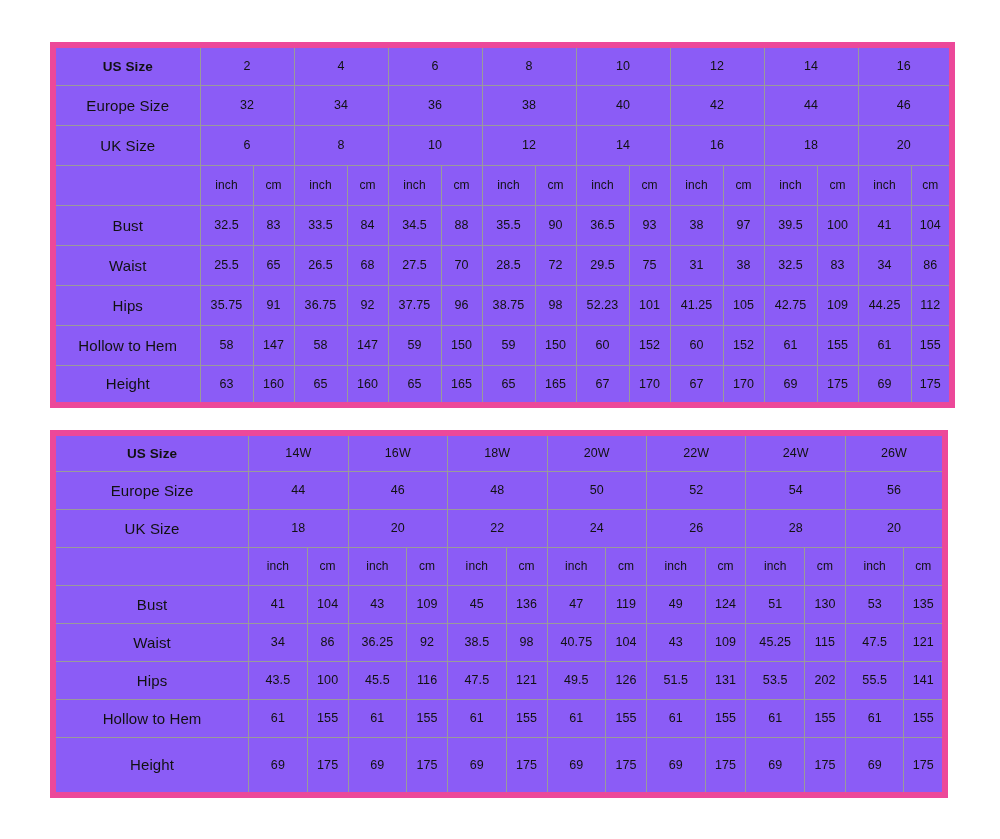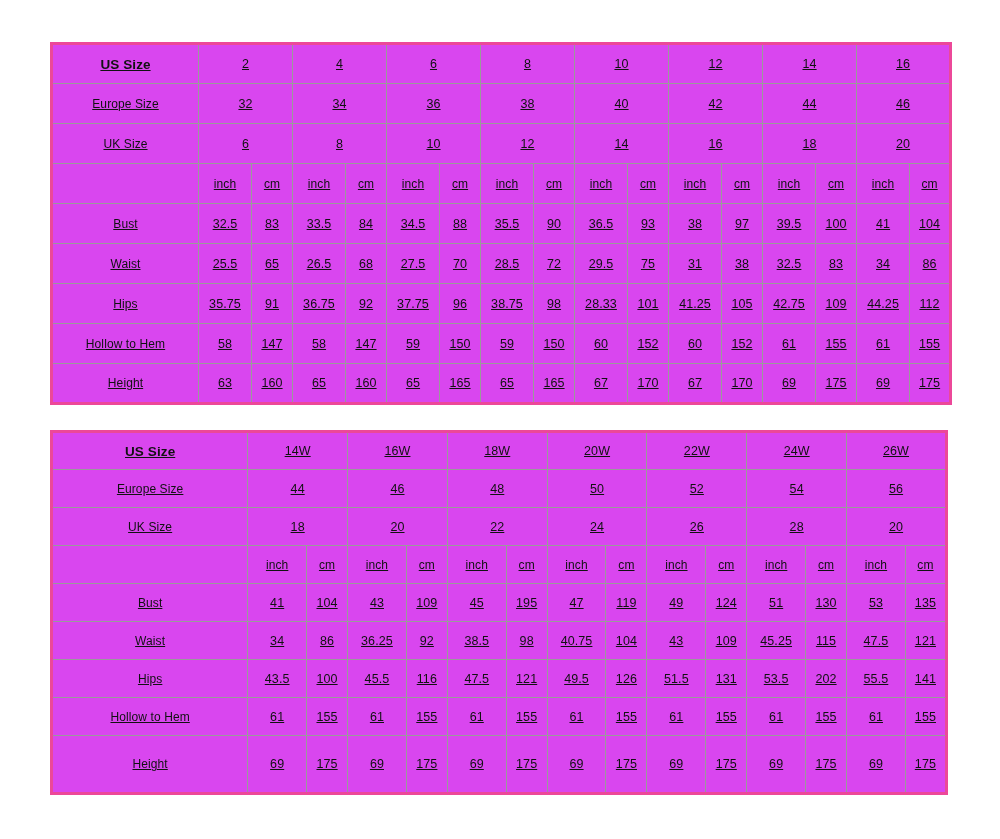--- a/index.html
+++ b/index.html
@@ -19,38 +19,37 @@
     position: absolute;
     left: 50px;
     top: 42px;
   }
   .chart-wrap.second {
     top: 430px;
   }
   table.size-table {
     border-collapse: collapse;
     table-layout: fixed;
-    background: #d946ef;
-    border: 3px solid #ec4899;
-    text-decoration: underline;
+    background: #8b5cf6;
+    border: 6px solid #ec4899;
   }
   table.size-table td {
     border: 1px solid #9a9a9a;
     text-align: center;
     vertical-align: middle;
     font-size: 12.5px;
     color: #111111;
     padding: 0 2px;
     font-weight: 400;
     letter-spacing: 0.1px;
     white-space: nowrap;
     overflow: hidden;
   }
   table.size-table td.row-label {
-    font-size: 12px;
+    font-size: 15px;
   }
   table.size-table td.us-size-label {
     font-weight: 700;
     font-size: 13.5px;
   }
   table.size-table tr.unit-row td {
     font-size: 12px;
   }
   
   .t1 { width: 898px; }
@@ -185,21 +184,21 @@
         <tr>
           <td class="row-label">Hips</td>
           <td>35.75</td>
           <td>91</td>
           <td>36.75</td>
           <td>92</td>
           <td>37.75</td>
           <td>96</td>
           <td>38.75</td>
           <td>98</td>
-          <td>28.33</td>
+          <td>52.23</td>
           <td>101</td>
           <td>41.25</td>
           <td>105</td>
           <td>42.75</td>
           <td>109</td>
           <td>44.25</td>
           <td>112</td>
         </tr>
         <tr>
           <td class="row-label">Hollow to Hem</td>
@@ -310,21 +309,21 @@
           <td>inch</td>
           <td>cm</td>
         </tr>
         <tr>
           <td class="row-label">Bust</td>
           <td>41</td>
           <td>104</td>
           <td>43</td>
           <td>109</td>
           <td>45</td>
-          <td>195</td>
+          <td>136</td>
           <td>47</td>
           <td>119</td>
           <td>49</td>
           <td>124</td>
           <td>51</td>
           <td>130</td>
           <td>53</td>
           <td>135</td>
         </tr>
         <tr>

